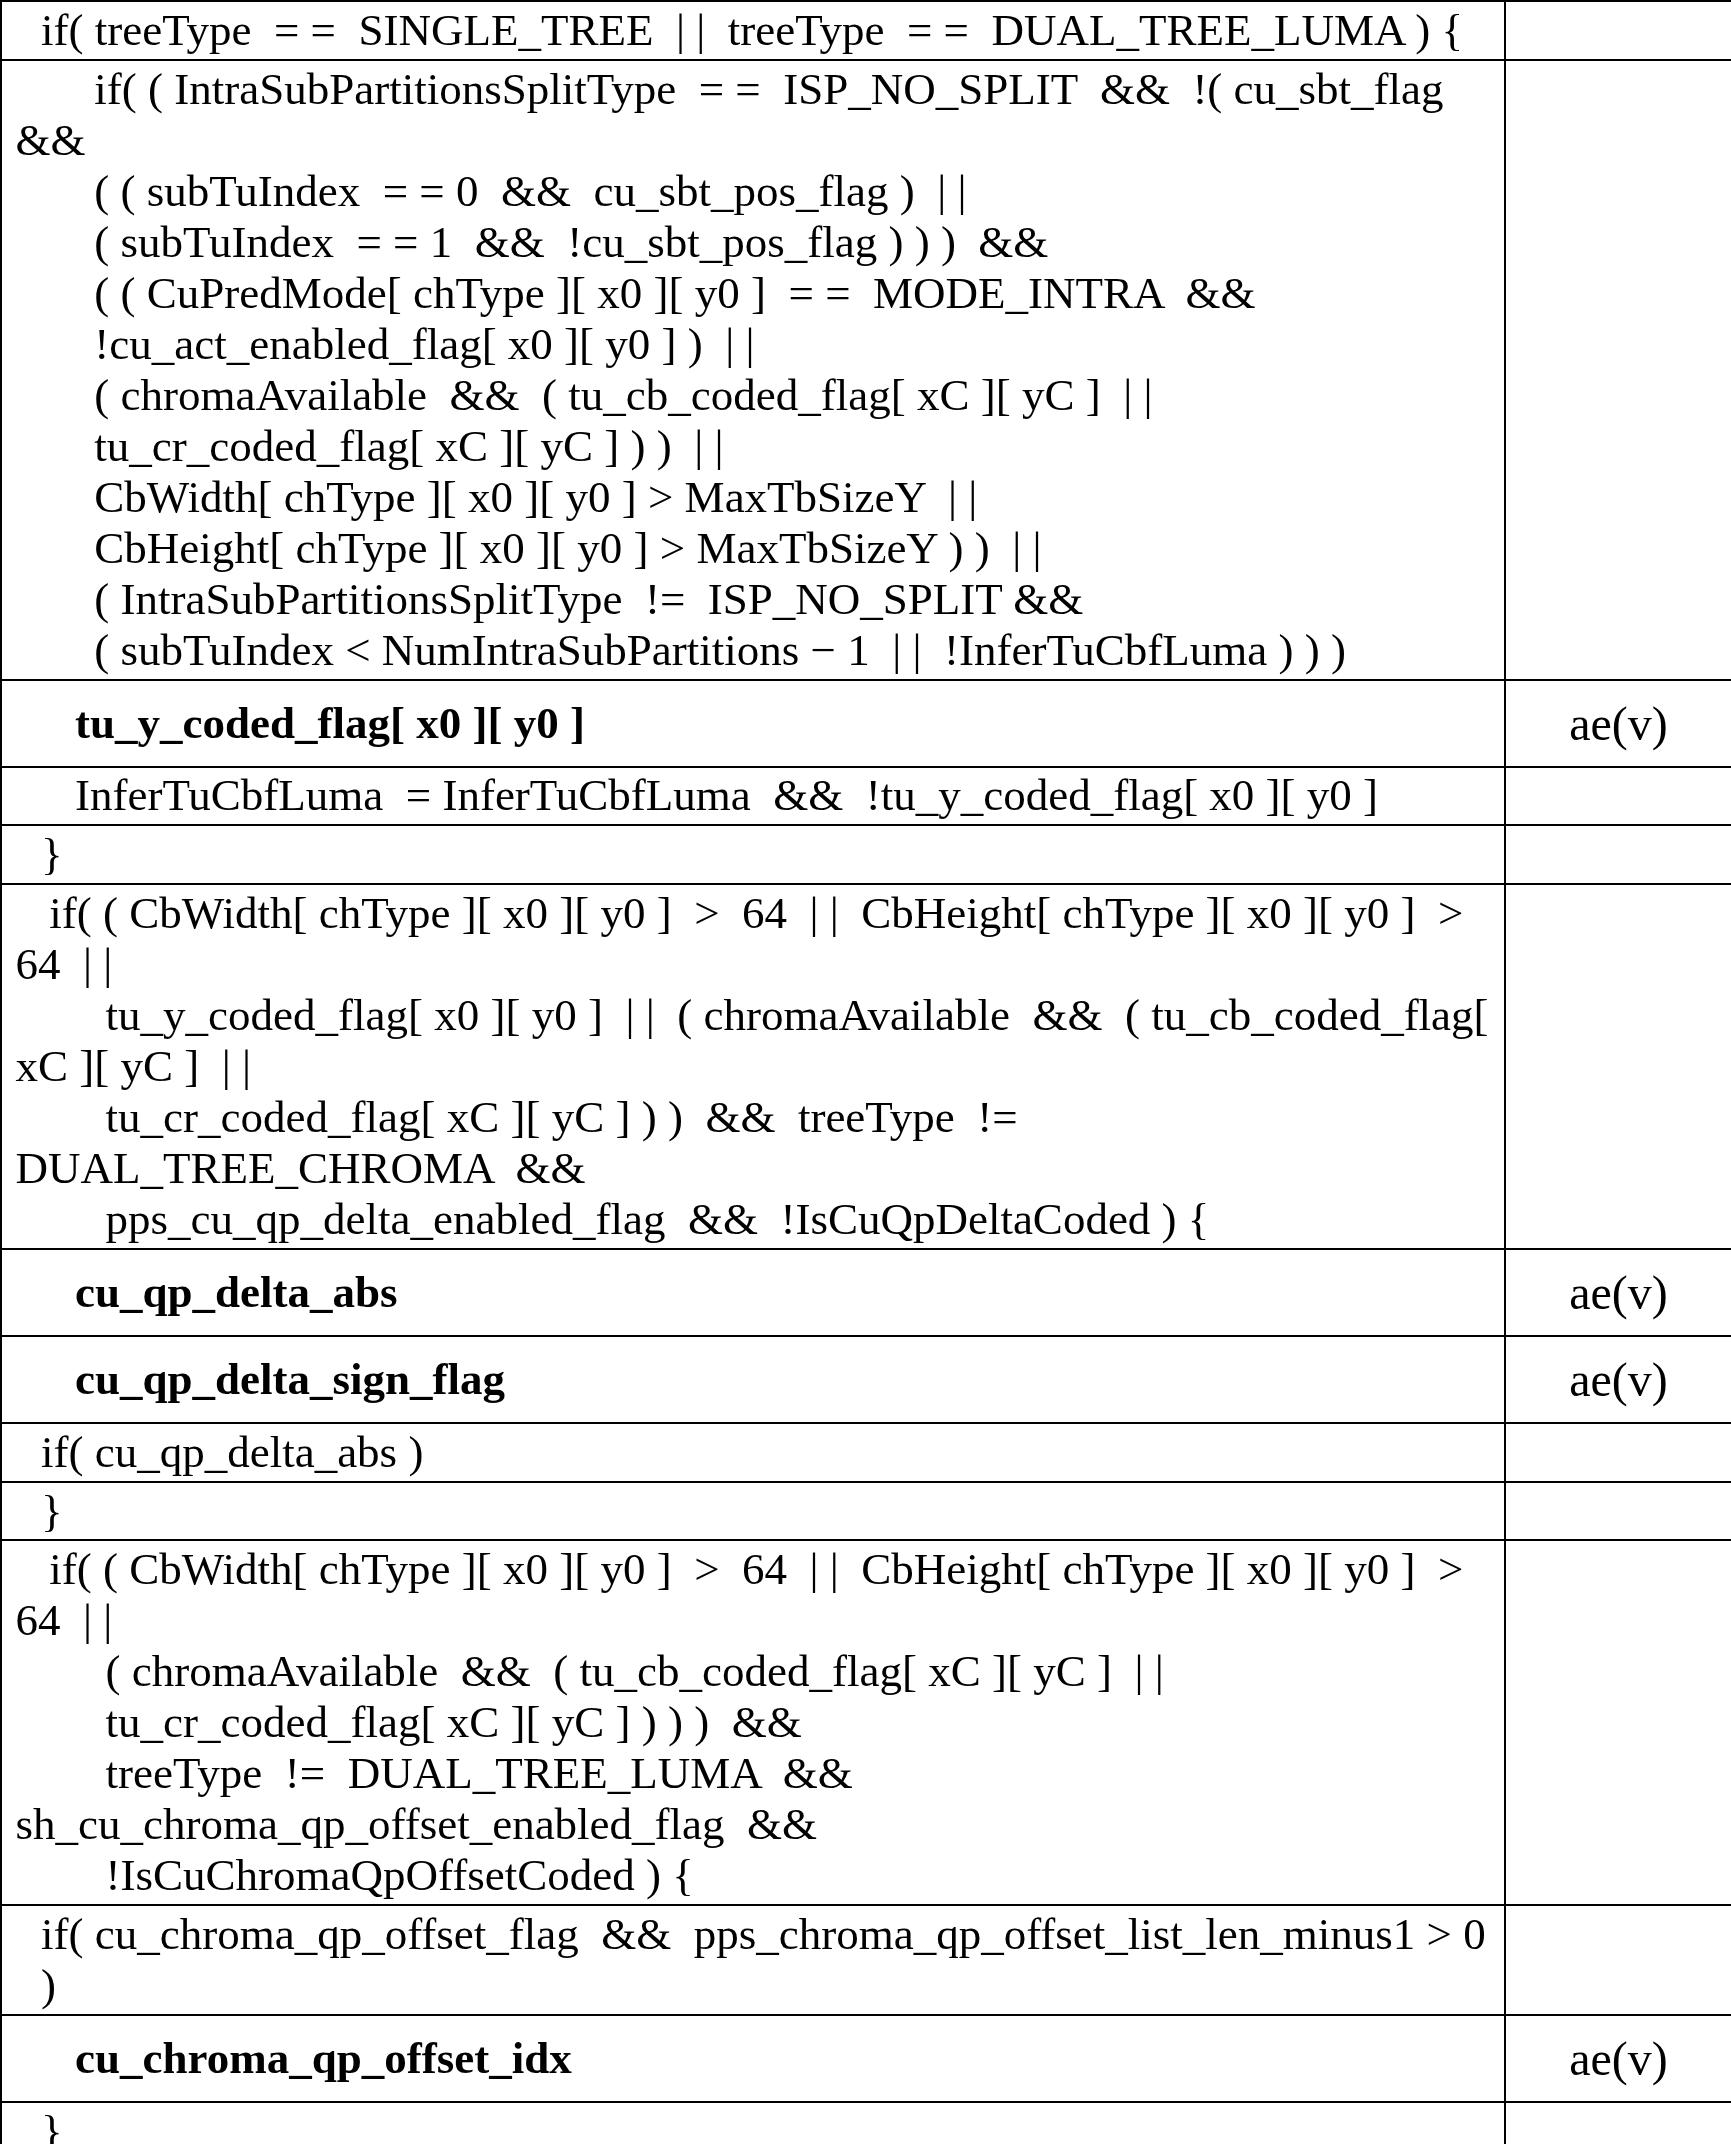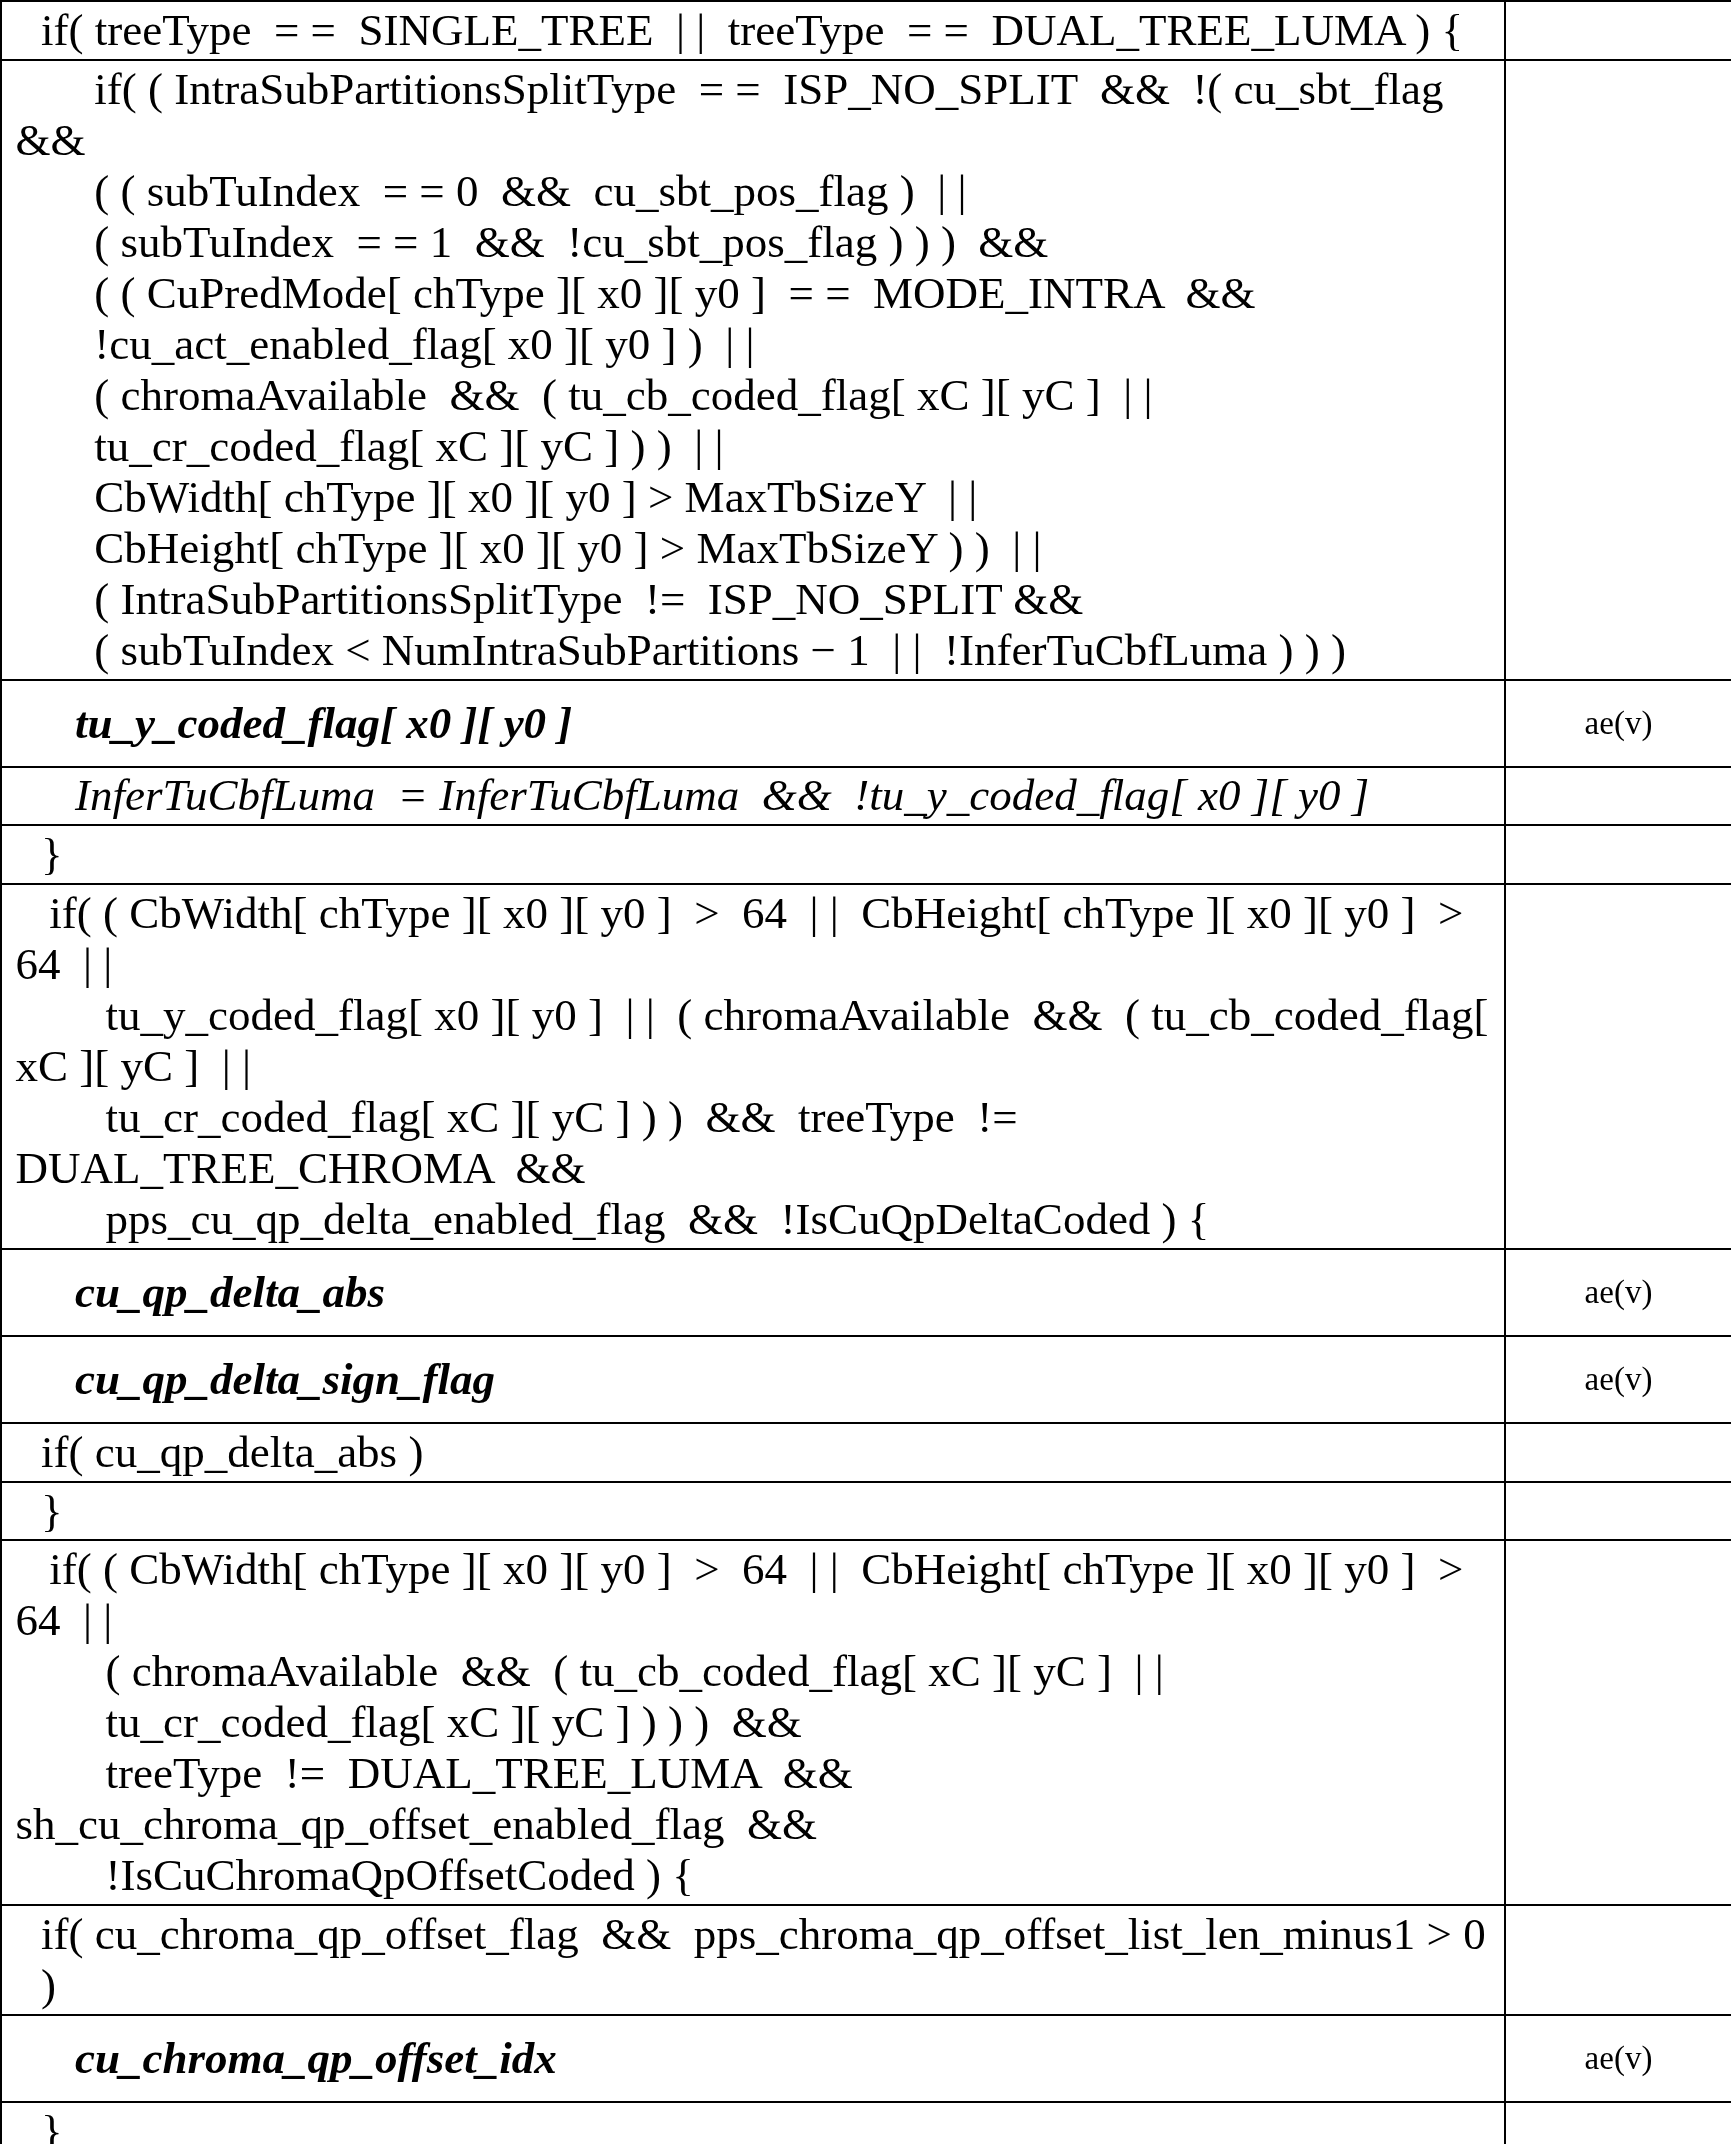--- a/index.html
+++ b/index.html
@@ -22,30 +22,30 @@
   .col-desc{width:227px;}
   .cell-syntax{
     font-size:45px;
     line-height:51px;
     padding:2.9px 5.8px 2.9px 0;
     white-space:pre-wrap;
     word-break:break-word;
     letter-spacing:0px;
   }
   .cell-desc{
-    font-size:33px;
+    font-size:48px;
     line-height:51px;
     text-align:center;
     padding:17px 0;
   }
   .bold{font-weight:bold;}
   
   .ind0{padding-left:13.6px;border-radius:31px;}
   .ind1{padding-left:39px;}
-  .ind2{padding-left:73px;font-style:italic;}
+  .ind2{padding-left:73px;}
 </style>
 </head>
 <body>
 
 <table class="syntax-table">
   <colgroup>
     <col class="col-syntax">
     <col class="col-desc">
   </colgroup>
   <tbody>

